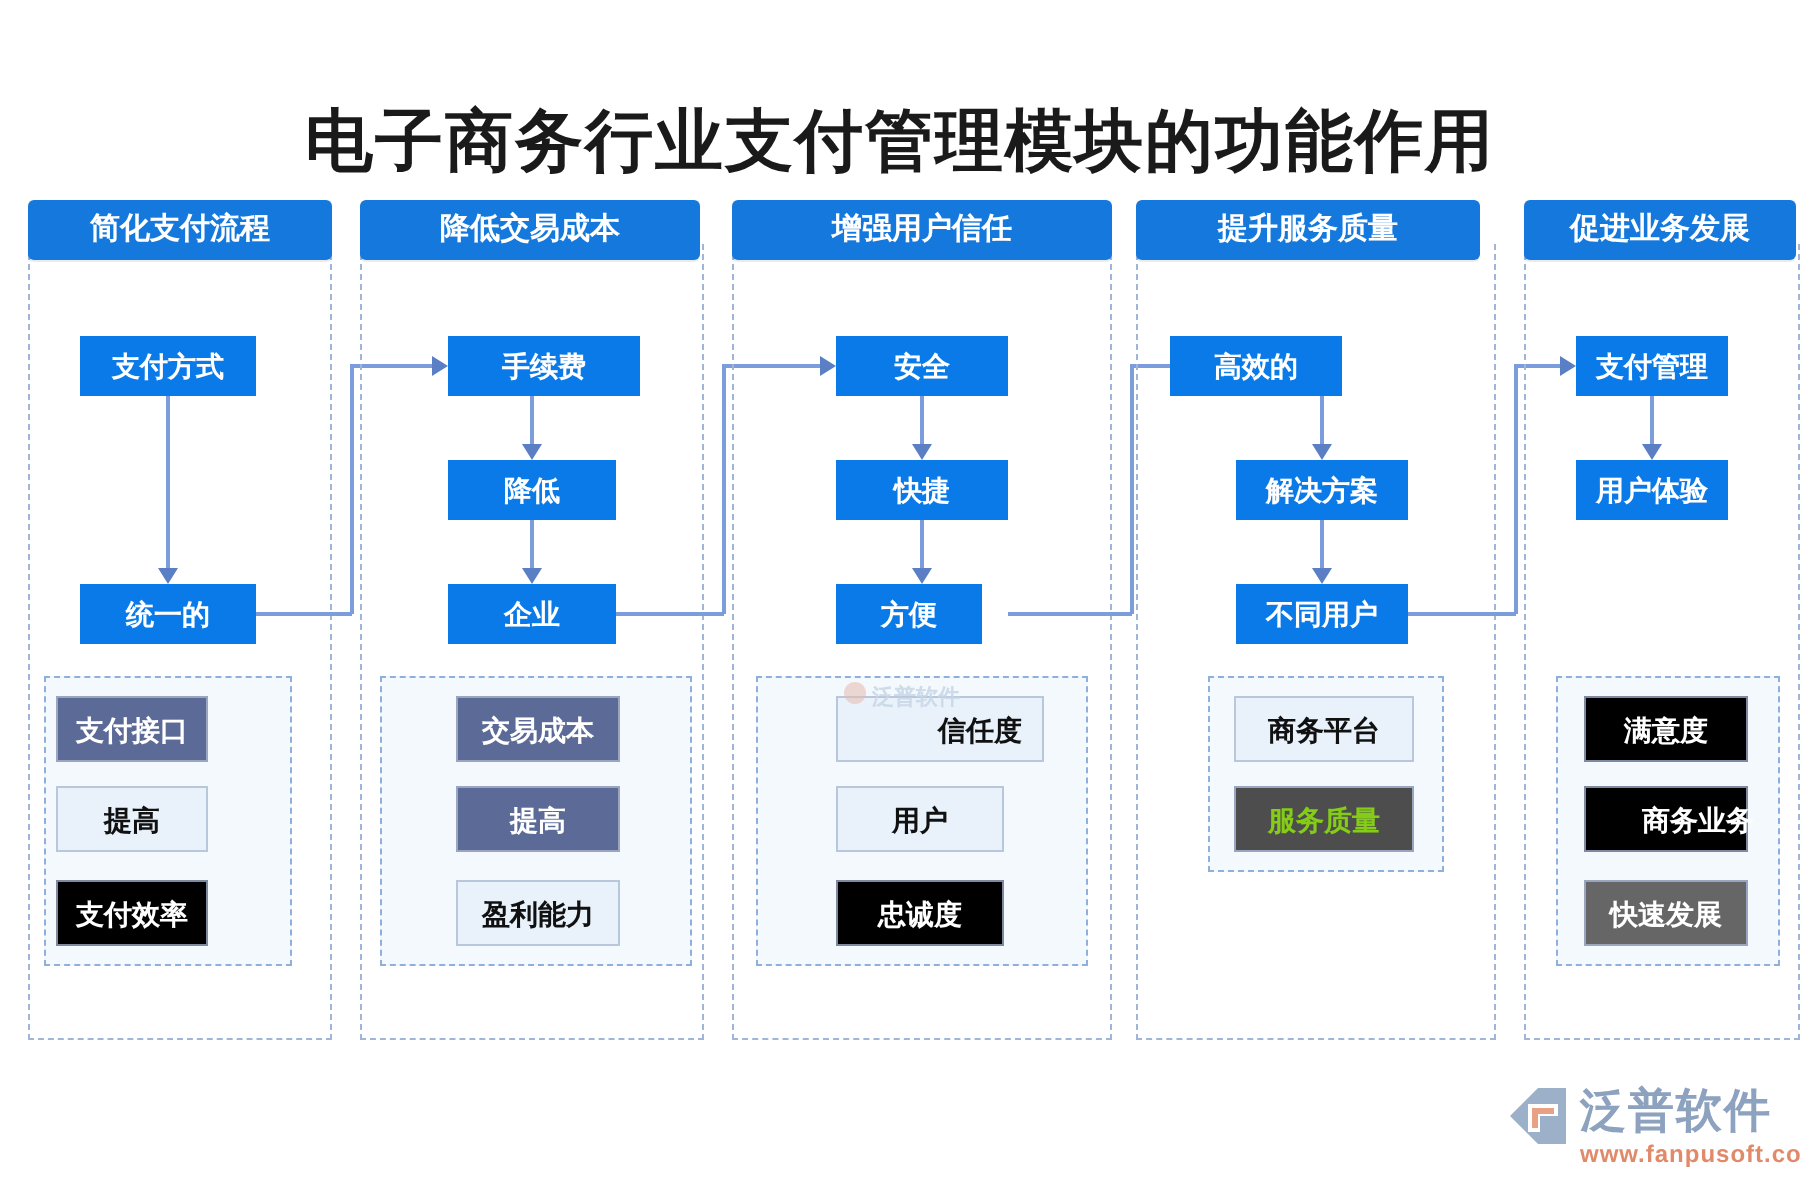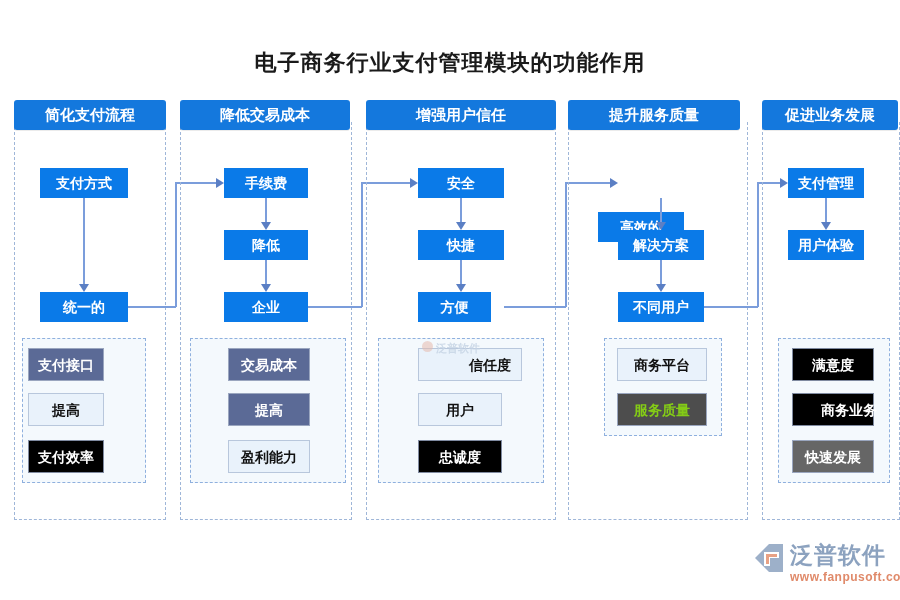--- a/index.html
+++ b/index.html
@@ -8,21 +8,21 @@
     background:#ffffff;
     font-family:"Liberation Sans","DejaVu Sans",sans-serif;
     position:relative;
   }
   #stage{position:absolute;left:0;top:0;width:900px;height:600px;}
 
   
   .title{
     position:absolute;left:0;top:48px;width:900px;
     text-align:center;
-    font-size:22px;font-weight:bold;color:#1a1a1a;
+    font-size:34px;font-weight:bold;color:#1a1a1a;
     letter-spacing:1px;
     white-space:nowrap;
   }
   .col-frame{
     position:absolute;left:0;top:22px;
     border:1px dashed #9fb6d8;
     border-top:none;
     box-sizing:border-box;
     height:398px;
   }
@@ -130,21 +130,21 @@
       <div class="hline" style="left: 128px; top: 306px; width: 48px;"></div>
       <div class="vline" style="left: 175px; top: 183px; height: 124px;"></div>
       <div class="hline" style="left: 175px; top: 182px; width: 42px;"></div>
       <div class="arrow-right" style="left: 216px; top: 178px;"></div>
       <div class="panel" style="left: 22px; top: 338px; width: 124px; height: 145px;"></div>
       <div class="pbox slate" style="left: 28px; top: 348px; width: 76px;">支付接口</div>
       <div class="pbox light" style="left: 28px; top: 393px; width: 76px;">提高</div>
       <div class="pbox black" style="left: 28px; top: 440px; width: 76px;">支付效率</div>
       <div class="col-frame" style="left: 180px; top: 122px; width: 172px;"></div>
       <div class="col-head" style="left: 180px; top: 100px; width: 170px;">降低交易成本</div>
-      <div class="bbox" style="left: 224px; top: 168px; width: 84px;">手续费</div>
+      <div class="bbox" style="left: 224px; top: 168px; width: 96px;">手续费</div>
       <div class="vline" style="left: 265px; top: 198px; height: 26px;"></div>
       <div class="arrow-down" style="left: 261px; top: 222px;"></div>
       <div class="bbox" style="left: 224px; top: 230px; width: 84px;">降低</div>
       <div class="vline" style="left: 265px; top: 260px; height: 26px;"></div>
       <div class="arrow-down" style="left: 261px; top: 284px;"></div>
       <div class="bbox" style="left: 224px; top: 292px; width: 84px;">企业</div>
       <div class="hline" style="left: 308px; top: 306px; width: 54px;"></div>
       <div class="vline" style="left: 361px; top: 183px; height: 124px;"></div>
       <div class="hline" style="left: 361px; top: 182px; width: 50px;"></div>
       <div class="arrow-right" style="left: 410px; top: 178px;"></div>
@@ -164,21 +164,21 @@
       <div class="hline" style="left: 504px; top: 306px; width: 62px;"></div>
       <div class="vline" style="left: 565px; top: 183px; height: 124px;"></div>
       <div class="hline" style="left: 565px; top: 182px; width: 46px;"></div>
       <div class="arrow-right" style="left: 610px; top: 178px;"></div>
       <div class="panel" style="left: 378px; top: 338px; width: 166px; height: 145px;"></div>
       <div class="pbox light" style="left: 418px; top: 348px; width: 104px; padding-left: 40px;">信任度</div>
       <div class="pbox light" style="left: 418px; top: 393px; width: 84px;">用户</div>
       <div class="pbox black" style="left: 418px; top: 440px; width: 84px;">忠诚度</div>
       <div class="col-frame" style="left: 568px; top: 122px; width: 180px;"></div>
       <div class="col-head" style="left: 568px; top: 100px; width: 172px;">提升服务质量</div>
-      <div class="bbox" style="left: 598px; top: 168px; width: 86px; margin-top: 44px;">高效的</div>
+      <div class="bbox" style="left: 585px; top: 168px; width: 86px;">高效的</div>
       <div class="vline" style="left: 660px; top: 198px; height: 26px;"></div>
       <div class="arrow-down" style="left: 656px; top: 222px;"></div>
       <div class="bbox" style="left: 618px; top: 230px; width: 86px;">解决方案</div>
       <div class="vline" style="left: 660px; top: 260px; height: 26px;"></div>
       <div class="arrow-down" style="left: 656px; top: 284px;"></div>
       <div class="bbox" style="left: 618px; top: 292px; width: 86px;">不同用户</div>
       <div class="hline" style="left: 704px; top: 306px; width: 54px;"></div>
       <div class="vline" style="left: 757px; top: 183px; height: 124px;"></div>
       <div class="hline" style="left: 757px; top: 182px; width: 24px;"></div>
       <div class="arrow-right" style="left: 780px; top: 178px;"></div>

